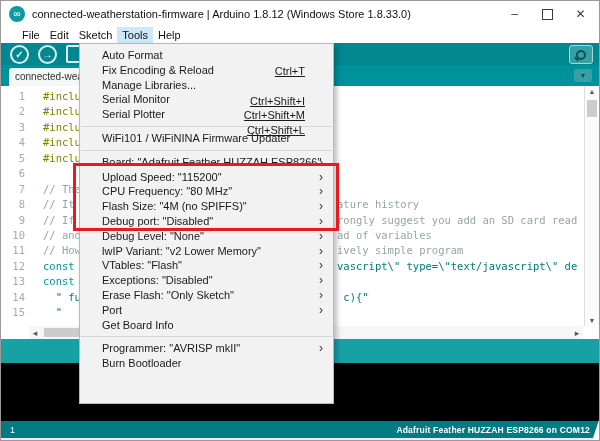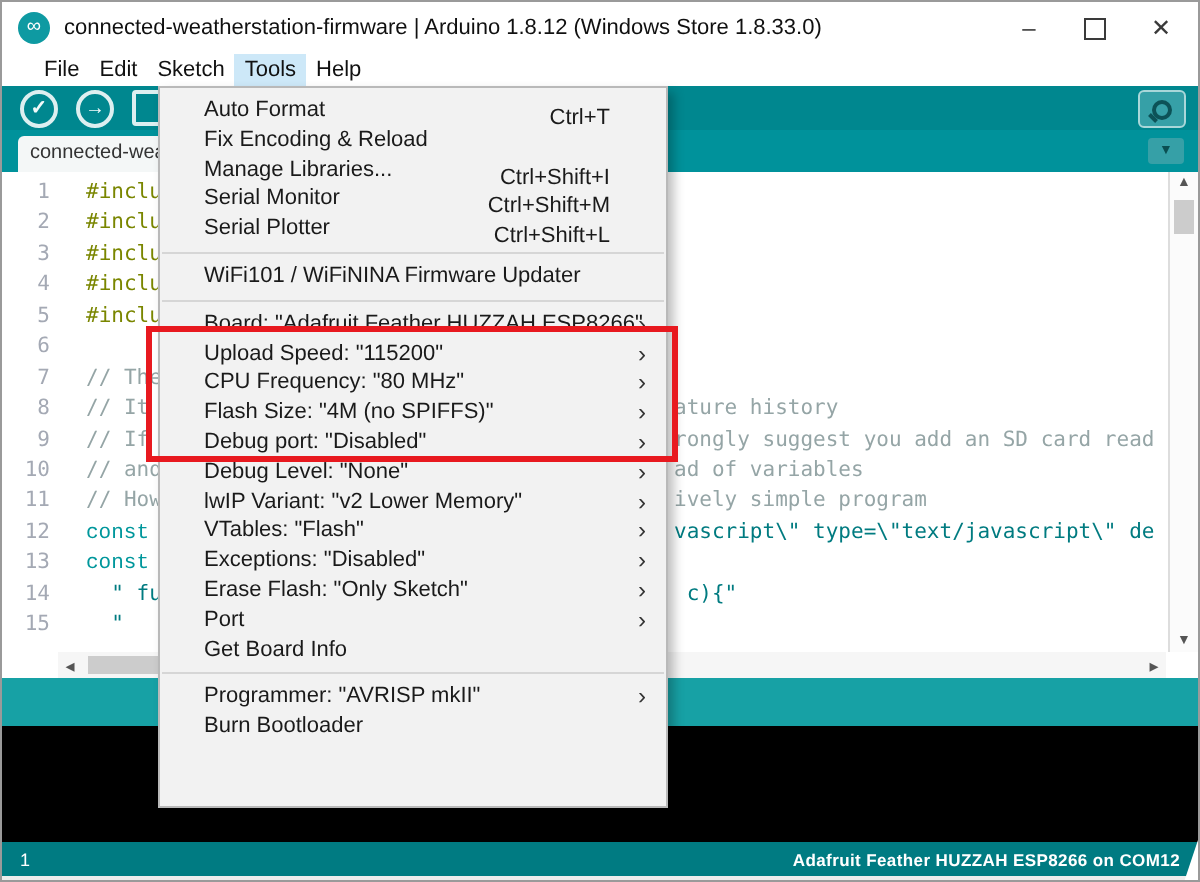--- a/index.html
+++ b/index.html
@@ -41,21 +41,21 @@
     color:#0b4f52;font-size:7px;display:flex;align-items:center;justify-content:center;
     border-radius:2px;}
   
   .editor{position:absolute;left:0;top:85px;right:0;height:240px;background:#fff;padding-top:3px;}
   .code-line{position:relative;height:15.45px;line-height:15.45px;white-space:pre;
     font-family:"DejaVu Sans Mono",monospace;font-size:10.5px;}
   .lnum{display:inline-block;width:24px;text-align:right;color:#a4a9b4;}
   .frag-left{margin-left:18px;}
   .frag-right{position:absolute;left:336px;top:0;max-width:246px;overflow:hidden;white-space:pre;}
   .c-include{color:#7a8600;} .c-comment{color:#95a5a6;}
-  .c-keyword{color:#00979c;font-family:Liberation Mono, monospace;} .c-string{color:#007b80;}
+  .c-keyword{color:#00979c;} .c-string{color:#007b80;}
   .vscroll{position:absolute;right:0;top:85px;width:15px;height:240px;background:#fbfbfb;
     border-left:1px solid #ddd;box-sizing:border-box;}
   .varrow{position:absolute;left:0;right:0;text-align:center;font-size:7px;color:#555;}
   .vthumb{position:absolute;left:2px;right:2px;top:14px;height:17px;background:#ccc;}
   .hscroll{position:absolute;left:28px;right:16px;top:325px;height:13px;background:#f6f6f6;}
   .harrow{position:absolute;top:0;bottom:0;width:12px;display:flex;align-items:center;
     justify-content:center;font-size:9px;color:#555;}
   .hthumb{position:absolute;left:15px;width:288px;top:2px;bottom:2px;background:#ccc;}
   
   .msgstrip{position:absolute;left:0;top:338px;right:0;height:24px;background:#17a1a5;}
@@ -66,21 +66,21 @@
   .statusboard{font-weight:bold;font-size:8.5px;letter-spacing:.2px;text-align:right;}
   .bottomstrip{position:absolute;left:0;top:437px;right:0;height:3px;background:#ededed;}
   .cornernotch{position:absolute;right:0;top:419px;width:7px;height:21px;background:#fff;
     clip-path:polygon(100% 0,100% 100%,0 100%);}
   
   .toolsmenu{position:absolute;left:78px;top:42px;width:255px;height:361px;background:#f2f2f2;
     border:1px solid #b9b9b9;box-sizing:border-box;box-shadow:3px 3px 5px rgba(0,0,0,.25);
     z-index:10;padding:4px 0;font-size:11px;color:#1a1a1a;}
   .menu-item{position:relative;height:14.8px;line-height:14.8px;padding-left:22px;
     padding-right:12px;white-space:nowrap;}
-  .menu-short{position:absolute;right:28px;top:4px;}
+  .menu-short{position:absolute;right:28px;top:16px;text-decoration:underline;}
   .menu-arrow{position:absolute;right:10px;top:0;font-size:12px;color:#333;}
   .menu-sep{height:1px;background:#d6d6d6;margin:4px 1px;}
   
   .redbox{position:absolute;left:72px;top:162px;width:266px;height:68px;box-sizing:border-box;
     border:3px solid #e8191f;z-index:20;}
 </style>
 </head>
 <body>
 
 <div class="window">

